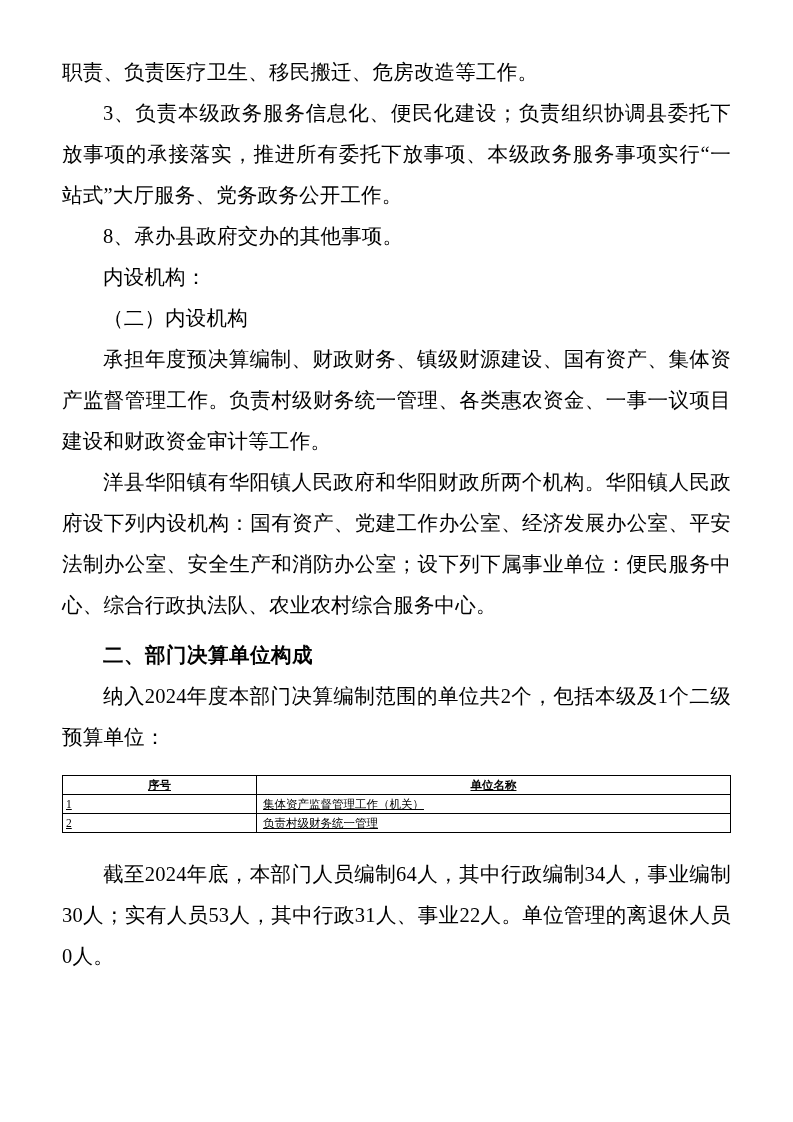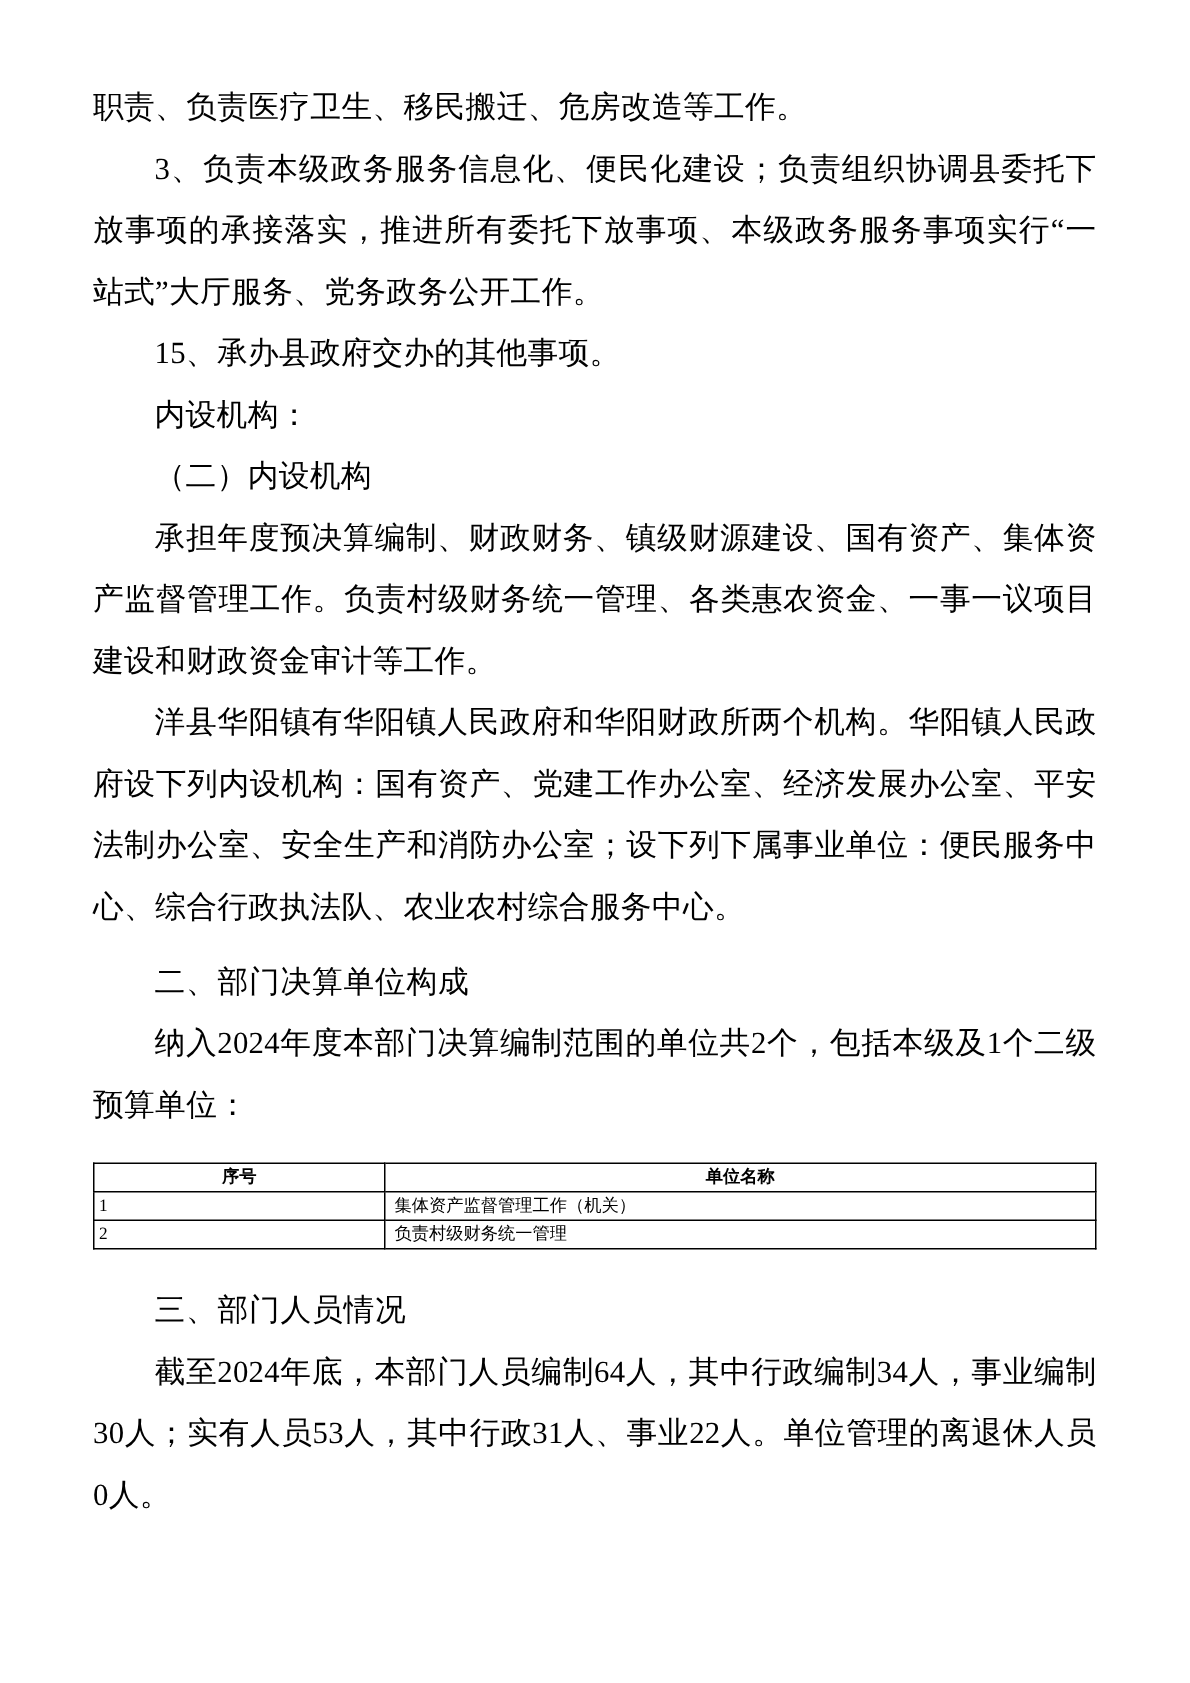--- a/index.html
+++ b/index.html
@@ -28,34 +28,35 @@
     text-justify: inter-ideograph;
     margin: 0;
     letter-spacing: 0.2px;
   }
   .indent {
     text-indent: 41px;
   }
   .heading {
     font-size: 20.5px;
     line-height: 41px;
-    font-weight: normal;
+    font-weight: bold;
     margin: 0;
     text-indent: 41px;
     letter-spacing: 0.5px;
   }
   .spacer-sm { height: 9px; }
   .spacer-md { height: 17px; }
   .spacer-lg { height: 21px; }
 
   table.unit-table {
     border-collapse: collapse;
     width: 100%;
     margin: 0;
     table-layout: fixed;
+    text-decoration: underline;
   }
   table.unit-table td, table.unit-table th {
     border: 1px solid #000000;
     font-size: 11.5px;
     font-family: "Liberation Serif", "DejaVu Serif", serif;
     padding: 1px 3px;
     line-height: 16px;
     height: 16px;
     vertical-align: middle;
   }
@@ -75,21 +76,21 @@
 </style>
 </head>
 <body>
 
 <div class="page">
 
   <p class="para">职责、负责医疗卫生、移民搬迁、危房改造等工作。</p>
 
   <p class="para indent">3、负责本级政务服务信息化、便民化建设；负责组织协调县委托下放事项的承接落实，推进所有委托下放事项、本级政务服务事项实行“一站式”大厅服务、党务政务公开工作。</p>
 
-  <p class="para indent">15、承办县政府交办的其他事项。</p>
+  <p class="para indent">8、承办县政府交办的其他事项。</p>
 
   <p class="para indent">内设机构：</p>
 
   <p class="para indent">（二）内设机构</p>
 
   <p class="para indent">承担年度预决算编制、财政财务、镇级财源建设、国有资产、集体资产监督管理工作。负责村级财务统一管理、各类惠农资金、一事一议项目建设和财政资金审计等工作。</p>
 
   <p class="para indent">洋县华阳镇有华阳镇人民政府和华阳财政所两个机构。华阳镇人民政府设下列内设机构：国有资产、党建工作办公室、经济发展办公室、平安法制办公室、安全生产和消防办公室；设下列下属事业单位：便民服务中心、综合行政执法队、农业农村综合服务中心。</p>
 
   <div class="spacer-sm"></div>
@@ -114,17 +115,16 @@
       </tr>
       <tr>
         <td class="num col-a">2</td>
         <td class="nm col-b">负责村级财务统一管理</td>
       </tr>
     </tbody>
   </table>
 
   <div class="spacer-lg"></div>
 
-  <h2 class="heading">三、部门人员情况</h2>
 
   <p class="para indent">截至2024年底，本部门人员编制64人，其中行政编制34人，事业编制30人；实有人员53人，其中行政31人、事业22人。单位管理的离退休人员0人。</p>
 
 </div>
 
 </body></html>

